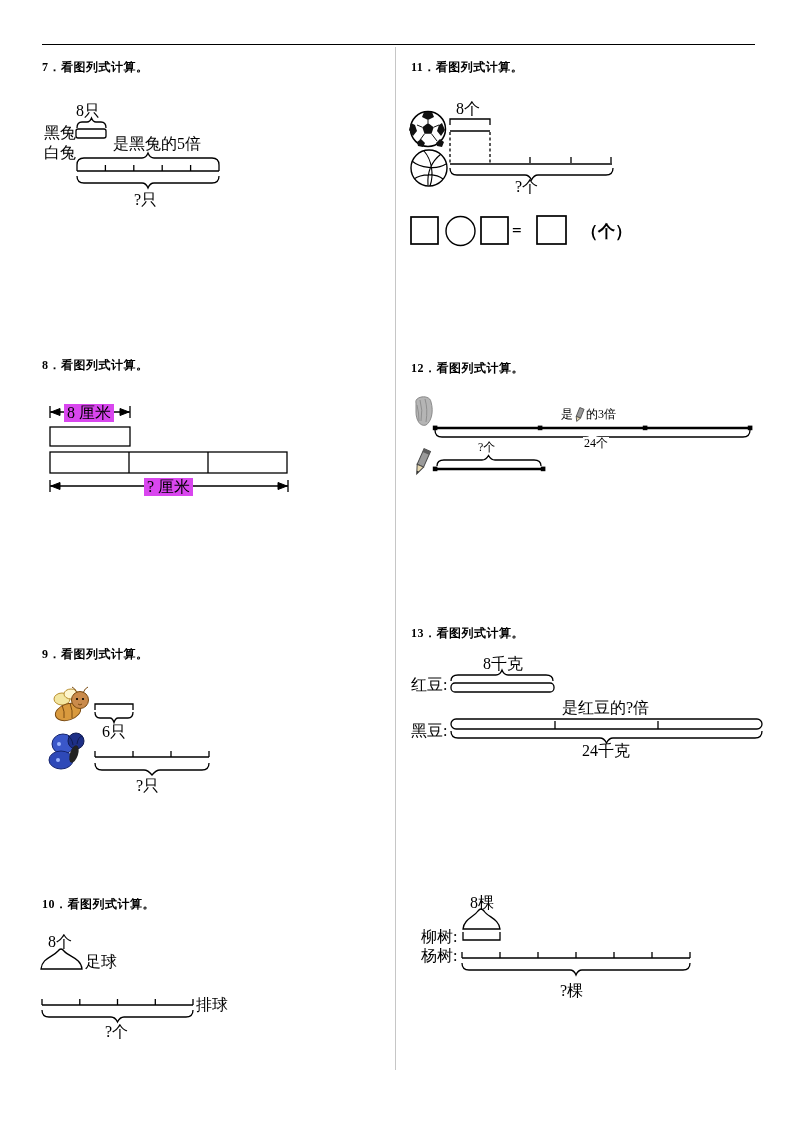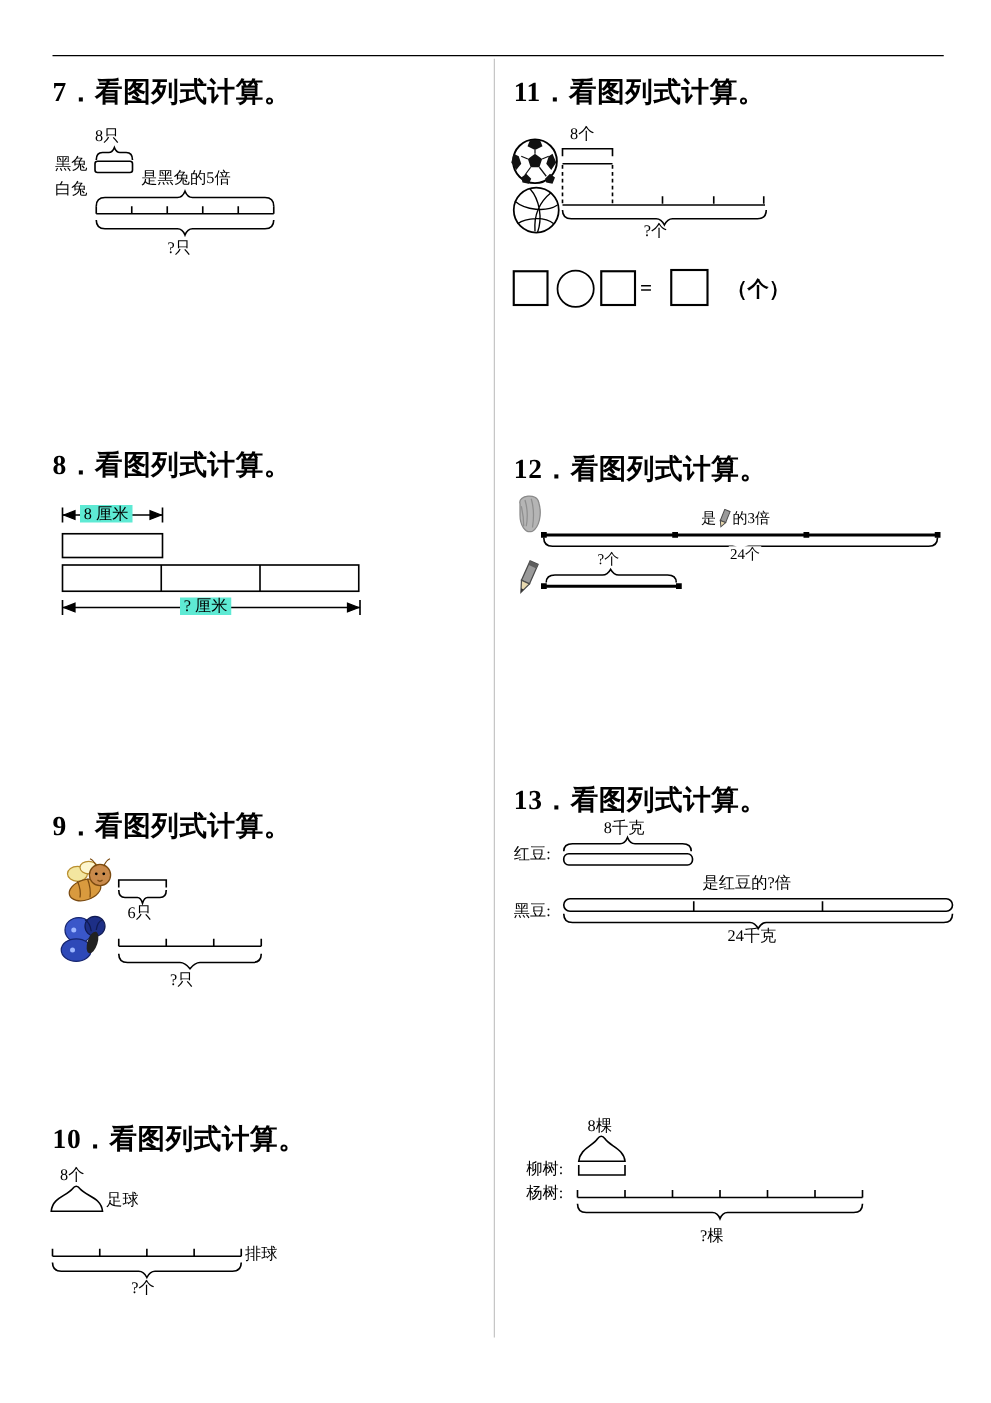--- a/index.html
+++ b/index.html
@@ -1,23 +1,23 @@
 <!DOCTYPE html>
 <html><head>
 <meta charset="utf-8">
 <style>
   html,body{margin:0;padding:0;background:#fff;}
   .page{position:relative;width:793px;height:1122px;background:#ffffff;color:#000;
         font-family:"Liberation Serif","DejaVu Serif",serif;overflow:hidden;}
   .rule-top{position:absolute;left:42px;top:44px;width:713px;height:0;border-top:1.6px solid #000;}
   .divider{position:absolute;left:395px;top:47px;width:0;height:1023px;border-left:1px solid #c6c6c6;}
-  .title{position:absolute;font-size:22px;font-weight:bold;white-space:nowrap;letter-spacing:.5px;}
-  .lbl{position:absolute;font-size:13px;white-space:nowrap;line-height:1.1;}
+  .title{position:absolute;font-size:12px;font-weight:bold;white-space:nowrap;letter-spacing:.5px;}
+  .lbl{position:absolute;font-size:16px;white-space:nowrap;line-height:1.1;}
   .lbl.sm{font-size:12px;}
-  .lbl.bg{background:#5eead4;padding:0 3px;}
+  .lbl.bg{background:#d946ef;padding:0 3px;}
   .eq{position:absolute;font-size:17px;font-weight:bold;white-space:nowrap;}
   .flexlbl{position:absolute;display:flex;align-items:center;gap:1px;font-size:12px;white-space:nowrap;}
   svg.overlay{position:absolute;left:0;top:0;pointer-events:none;}
   svg .ln{fill:none;stroke:#000;stroke-width:1.3;}
   svg .thick{fill:none;stroke:#000;stroke-width:2.3;}
   svg .fil{stroke:#000;fill:#000;}
 </style>
 </head>
 <body>
 

